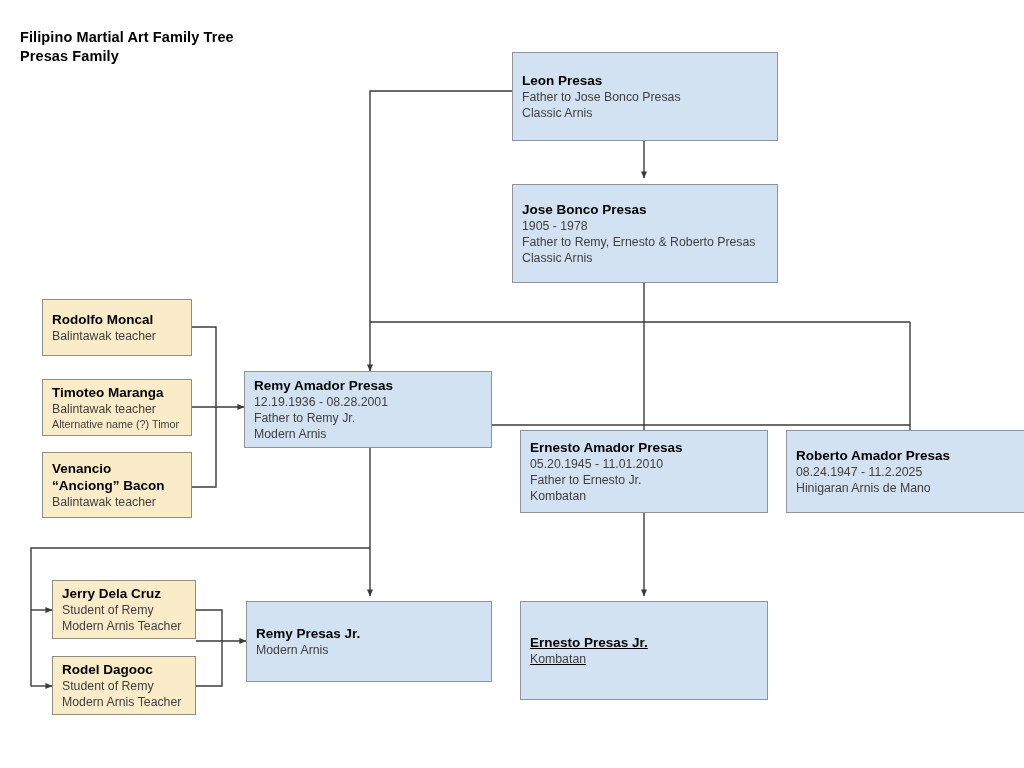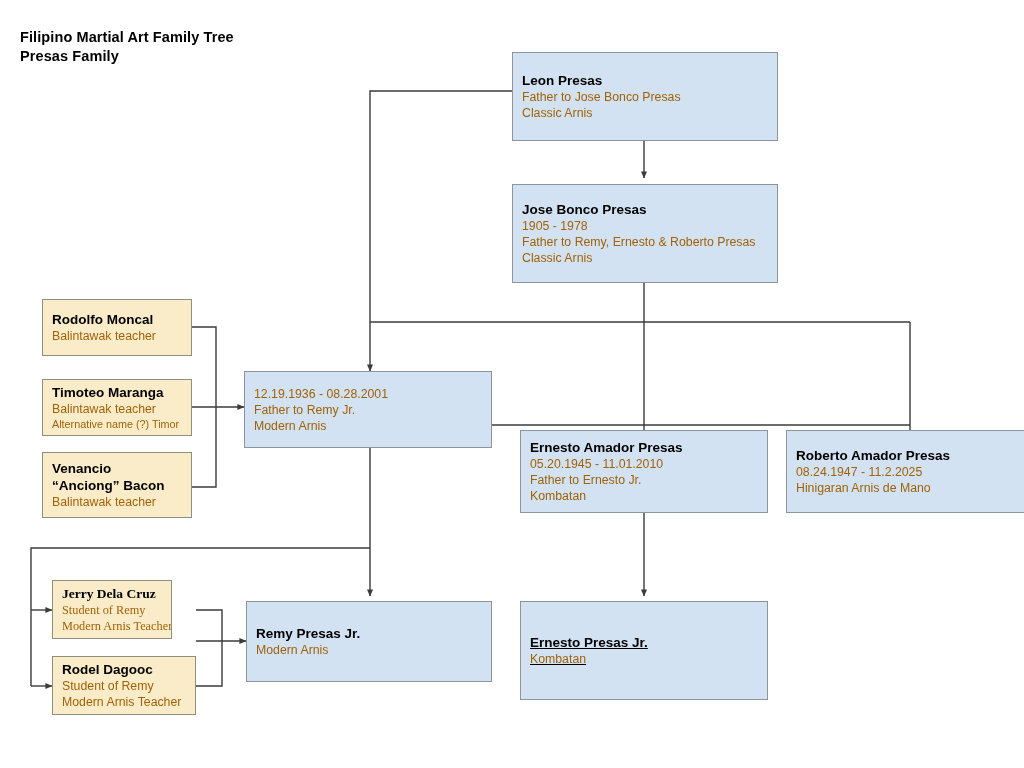--- a/index.html
+++ b/index.html
@@ -60,21 +60,21 @@
   .node .nm {
     font-size: 13.5px;
     font-weight: bold;
     color: #000000;
     line-height: 17px;
     white-space: nowrap;
   }
   .node .ln {
     font-size: 12.3px;
     font-weight: normal;
-    color: #a16207;
+    color: #404040;
     line-height: 16px;
     white-space: nowrap;
   }
   .node .ln.small {
     font-size: 10.8px;
     line-height: 15px;
   }
 </style>
 </head>
 <body>
@@ -148,39 +148,40 @@
     <div class="ln small">Alternative name (?) Timor</div>
   </div>
 
   <div class="node cream" style="left:42px; top:452px; width:150px; height:66px;">
     <div class="nm">Venancio</div>
     <div class="nm">“Anciong” Bacon</div>
     <div class="ln">Balintawak teacher</div>
   </div>
 
   <div class="node blue" style="left:244px; top:371px; width:248px; height:77px;">
+    <div class="nm">Remy Amador Presas</div>
     <div class="ln">12.19.1936 - 08.28.2001</div>
     <div class="ln">Father to Remy Jr.</div>
     <div class="ln">Modern Arnis</div>
   </div>
 
   <div class="node blue" style="left:520px; top:430px; width:248px; height:83px;">
     <div class="nm">Ernesto Amador Presas</div>
     <div class="ln">05.20.1945 - 11.01.2010</div>
     <div class="ln">Father to Ernesto Jr.</div>
     <div class="ln">Kombatan</div>
   </div>
 
   <div class="node blue" style="left:786px; top:430px; width:248px; height:83px;">
     <div class="nm">Roberto Amador Presas</div>
     <div class="ln">08.24.1947 - 11.2.2025</div>
     <div class="ln">Hinigaran Arnis de Mano</div>
   </div>
 
-  <div class="node cream" style="left:52px; top:580px; width:120px; height:59px;font-family:Liberation Serif, serif;">
+  <div class="node cream" style="left:52px; top:580px; width:144px; height:59px;">
     <div class="nm">Jerry Dela Cruz</div>
     <div class="ln">Student of Remy</div>
     <div class="ln">Modern Arnis Teacher</div>
   </div>
 
   <div class="node cream" style="left:52px; top:656px; width:144px; height:59px;">
     <div class="nm">Rodel Dagooc</div>
     <div class="ln">Student of Remy</div>
     <div class="ln">Modern Arnis Teacher</div>
   </div>

